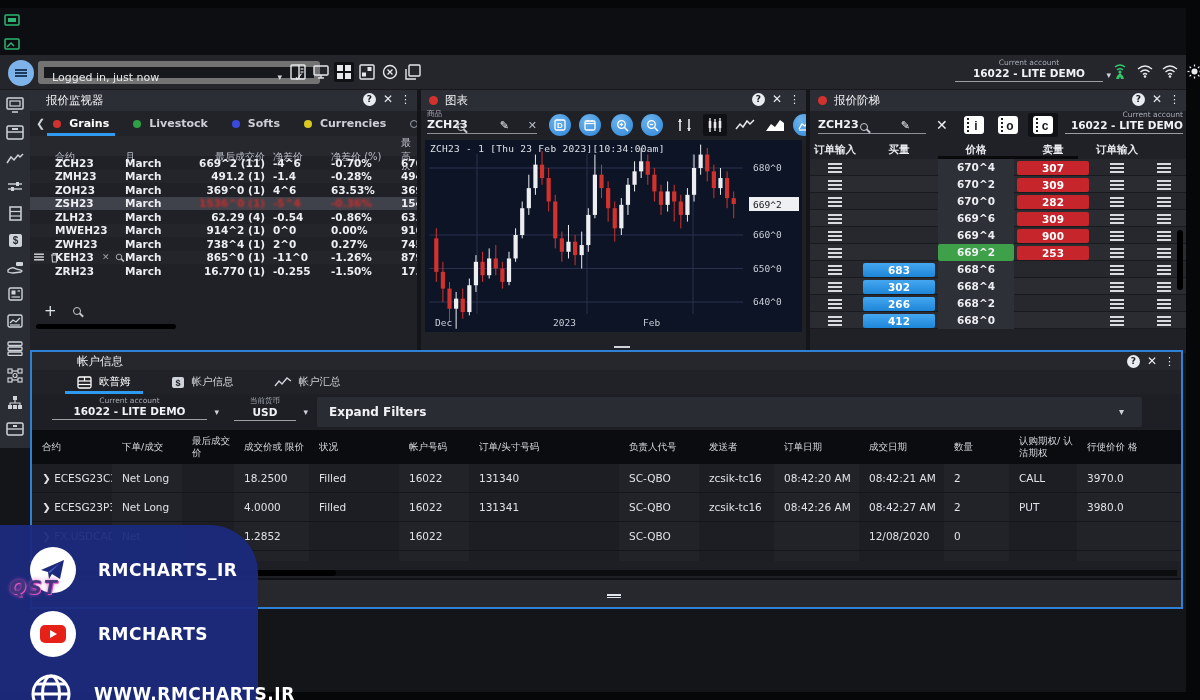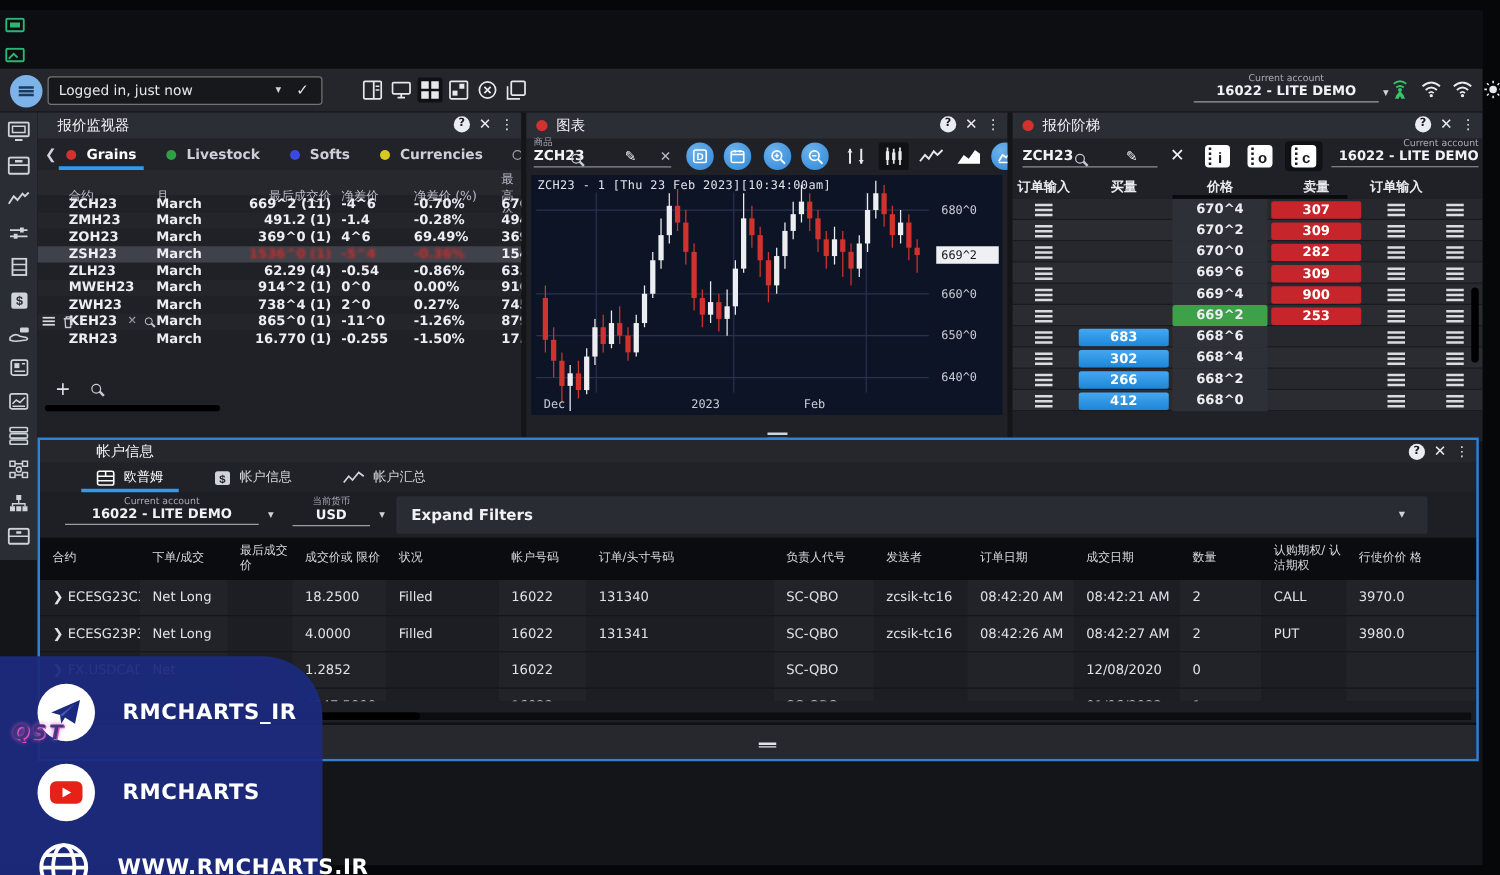--- a/index.html
+++ b/index.html
@@ -9,21 +9,21 @@
 
   
   #app { left:0; top:8px; width:1186px; height:684px; background:#141519; }
   #topstrip { left:0; top:0; width:1186px; height:47px; background:#0d0e11; }
 
   
   #toolbar { left:0; top:47px; width:1186px; height:35px; background:#24262c; border-bottom:1px solid #17181c; }
   #burger { left:8px; top:5px; width:26px; height:26px; border-radius:50%; background:#7db3e8; display:flex; align-items:center; justify-content:center; }
   #burger .lines { width:12px; height:8px; border-top:2px solid #1d3a5f; border-bottom:2px solid #1d3a5f; position:relative; }
   #burger .lines::after { content:''; position:absolute; left:0; right:0; top:1px; border-top:2px solid #1d3a5f; }
-  #status-dd { left:38px; top:6px; width:220px; height:23px; background:#17181c; border:1px solid #737373; border-radius:3px; font-size:11px; line-height:21px; padding:0 8px; color:#e6e8ec; }
+  #status-dd { left:38px; top:6px; width:282px; height:23px; background:#17181c; border:6px solid #737373; border-radius:3px; font-size:11px; line-height:21px; padding:0 8px; color:#e6e8ec; }
   #status-dd .caret { position:absolute; right:32px; top:0; color:#cfd3da; font-size:9px; }
   #status-dd .check { position:absolute; right:10px; top:0; color:#e6e8ec; font-size:12px; }
   .wicon { width:20px; height:20px; display:inline-flex; align-items:center; justify-content:center; margin-right:3px; border-radius:2px; }
   .wicon svg { display:block; }
   .wicon.active { background:#101114; }
   #win-icons { left:288px; top:7px; display:flex; }
   #acct-top { left:955px; top:3px; width:148px; text-align:center; }
   .dd-label { font-size:7.5px; color:#a7abb4; }
   .dd-value { font-size:10.5px; font-weight:bold; color:#f0f2f5; white-space:nowrap; }
   .dd-under { border-bottom:1px solid #9a9da4; margin-top:2px; }
@@ -119,21 +119,21 @@
   .sgroup .slabel { font-size:9.5px; color:#cdd1d8; }
   .sgroup .sval { font-size:10.5px; font-weight:bold; margin-top:1px; }
   .sval.red { color:#ff3b30; } .sval.green { color:#2ecc71; } .sval.white { color:#fff; }
   #shandle { position:absolute; left:575px; top:14px; width:14px; height:4px; border-top:2px solid #dfe3ea; border-bottom:1px solid #dfe3ea; }
 
   
   #branding { left:0; top:525px; width:258px; height:175px; background:rgba(27,42,125,0.95); border-radius:0 48px 0 0; z-index:50; }
   .brow { position:absolute; left:30px; display:flex; align-items:center; gap:22px; }
   .bcircle { width:46px; height:46px; border-radius:50%; background:#fff; display:flex; align-items:center; justify-content:center; flex-shrink:0; }
   .btext { font-size:17px; font-weight:bold; color:#fff; letter-spacing:.5px; white-space:nowrap; }
-  #qst { left:10px; top:576px; z-index:60; font-size:16px; font-weight:bold; font-style:italic; letter-spacing:2px; color:rgba(40,48,110,0.85); text-shadow:0 0 4px #e255c8, 1px 1px 0 #d94fc0;text-align:center; }
+  #qst { left:10px; top:576px; z-index:60; font-size:19px; font-weight:bold; font-style:italic; letter-spacing:2px; color:rgba(40,48,110,0.85); text-shadow:0 0 4px #e255c8, 1px 1px 0 #d94fc0;text-align:center; }
 
   svg { display:block; }
 </style>
 </head>
 <body>
 
 <div id="app" class="abs">
 
   <div id="topstrip" class="abs">
     <svg class="abs" style="left:4px;top:6px" width="16" height="14" viewBox="0 0 16 14">
@@ -399,21 +399,21 @@
           <span>491.2 (1)</span>
           <span>-1.4</span>
           <span>-0.28%</span>
           <span>494.5</span>
         </div>
         <div class="qrow" style="position: relative;">
           <span>ZOH23</span>
           <span>March</span>
           <span>369^0 (1)</span>
           <span>4^6</span>
-          <span>69.49%</span>
+          <span>63.53%</span>
           <span>369^0</span>
         </div>
         <div class="qrow sel" style="position: relative;">
           <span>ZSH23</span>
           <span>March</span>
           <span class="blur">1536^0 (1)</span>
           <span class="blur">-5^4</span>
           <span class="blur">-0.36%</span>
           <span>1545^4</span>
         </div>

